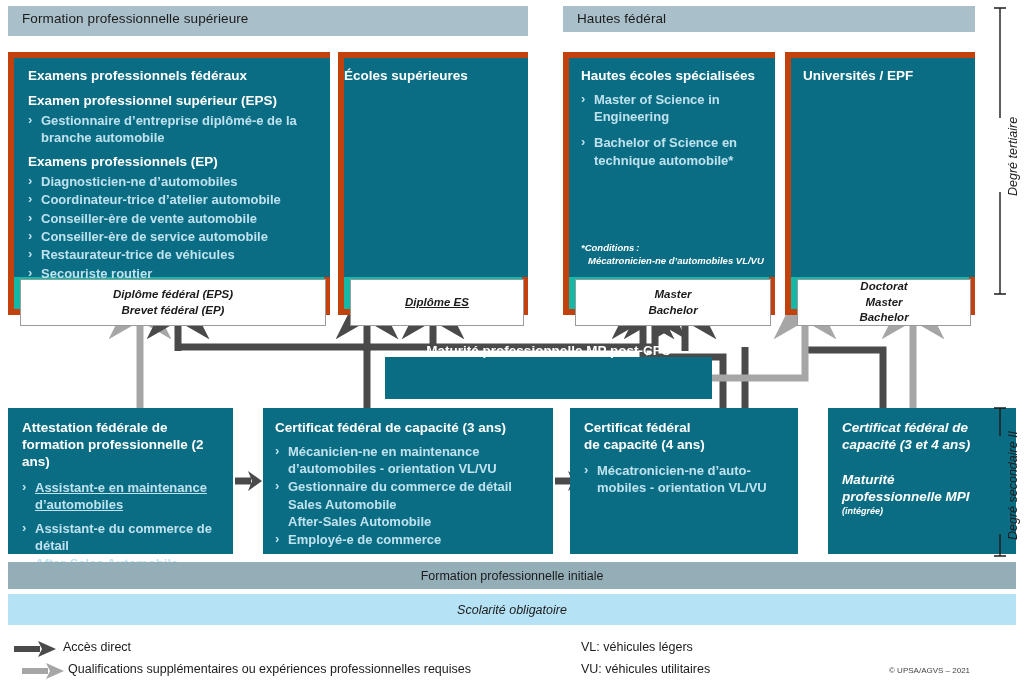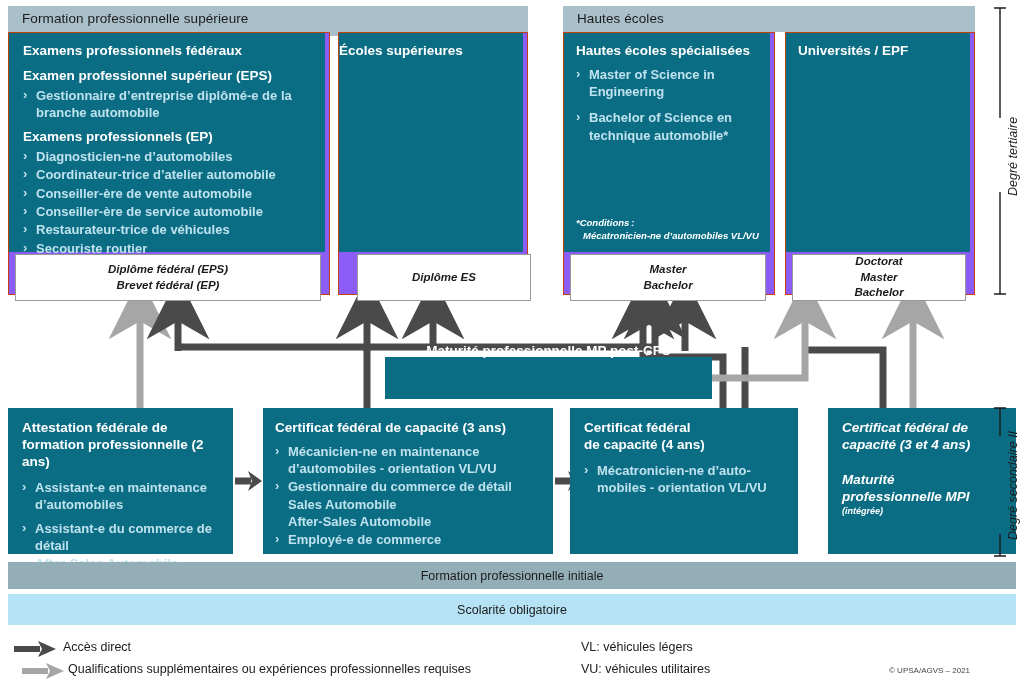--- a/index.html
+++ b/index.html
@@ -78,29 +78,29 @@
     font-style:italic;
     font-weight:700;
     line-height:1.35;
     display:flex;
     align-items:center;
     justify-content:center;
     text-align:center;
   }
 
   
-  .frame{border:1px solid #c2410c;background:#8b5cf6;}
+  .frame{border:6px solid #c2410c;background:#14b8a6;margin-top:20px;}
 
   
   .band{
     display:flex;align-items:center;justify-content:center;
     font-size:12.5px;color:#1b1b1b;font-weight:400;
   }
   .band-initiale{background:#94aeb8;}
-  .band-scolarite{background:#b5e2f5;}
+  .band-scolarite{background:#b5e2f5;font-style:italic;}
 
   
   .legend-text{font-size:12.5px;color:#1b1b1b;}
   .copyright{font-size:8px;color:#444;}
 
   
   .deg-label{
     font-size:12.5px;font-style:italic;color:#1b1b1b;
     white-space:nowrap;
     transform-origin:0 0;
@@ -165,21 +165,21 @@
     <g>
       <path d="M643,70 L643,22" stroke="#4a4a4a" stroke-width="7" fill="none" marker-end="url(#headDark)"></path>
     </g>
   </svg>
 
   <div class="abs group-band" style="left:8px;top:6px;width:520px;height:30px;">
     <span>Formation professionnelle supérieure</span>
   </div>
 
   <div class="abs group-band" style="left:563px;top:6px;width:412px;height:26px;">
-    <span>Hautes écoles</span>
+    <span>Hautes fédéral</span>
   </div>
 
   <div class="abs frame" style="left:8px;top:32px;width:322px;height:263px;">
     <div class="teal" style="position:absolute;left:0;top:0;width:316px;height:219px;padding:10px 12px 0 14px;box-sizing:border-box;">
       <div class="bhead">Examens professionnels fédéraux</div>
       <div class="bsub">Examen professionnel supérieur (EPS)</div>
       <ul>
         <li>Gestionnaire d’entreprise diplômé-e de la branche automobile</li>
       </ul>
       <div class="bsub">Examens professionnels (EP)</div>
@@ -197,21 +197,21 @@
         <div>Diplôme fédéral (EPS)</div>
         <div>Brevet fédéral (EP)</div>
       </div>
     </div>
   </div>
 
   <div class="abs frame" style="left:338px;top:32px;width:190px;height:263px;">
     <div class="teal" style="position:absolute;left:0;top:0;width:184px;height:219px;padding:10px 12px 0 0;box-sizing:border-box;">
       <div class="bhead">Écoles supérieures</div>
     </div>
-    <div class="dipl" style="position:absolute;left:18px;top:221px;width:172px;height:45px;">
+    <div class="dipl" style="position:absolute;left:6px;top:221px;width:172px;height:45px;text-decoration:underline;">
       <div>
         <div>Diplôme ES</div>
       </div>
     </div>
   </div>
 
   <div class="abs frame" style="left:563px;top:32px;width:212px;height:263px;">
     <div class="teal" style="position:absolute;left:0;top:0;width:206px;height:219px;padding:10px 10px 0 12px;box-sizing:border-box;">
       <div class="bhead">Hautes écoles spécialisées</div>
       <ul style="margin-top:6px;">
@@ -248,21 +248,21 @@
     <div style="font-size:13.5px;font-weight:700;color:#fff;">Maturité professionnelle MP post-CFC</div>
     <div style="font-size:9.5px;font-weight:700;color:#fff;margin-top:1px;">(après l’examen de fin de formation)</div>
   </div>
 
   <div class="abs teal" style="left:8px;top:408px;width:225px;height:146px;padding:12px 10px 8px 14px;box-sizing:border-box;">
     <div class="bhead" style="margin-bottom:8px;">
       <span>Attestation fédérale de</span><br>
       <span>formation professionnelle (2 ans)</span>
     </div>
     <ul>
-      <li style="margin-bottom:7px;">Assistant-e en maintenance d’automobiles</li>
+      <li style="margin-bottom:7px;text-decoration:underline;">Assistant-e en maintenance d’automobiles</li>
       <li>
         <span>Assistant-e du commerce de détail</span>
         <span class="plain">After-Sales Automobile</span>
       </li>
     </ul>
   </div>
 
   <svg class="abs" style="left:233px;top:468px;width:32px;height:26px;" width="32" height="26">
     <path d="M2,13 L18,13" stroke="#4a4a4a" stroke-width="7" fill="none"></path>
     <path d="M15,3 L29,13 L15,23 L19,13 Z" fill="#4a4a4a"></path>

